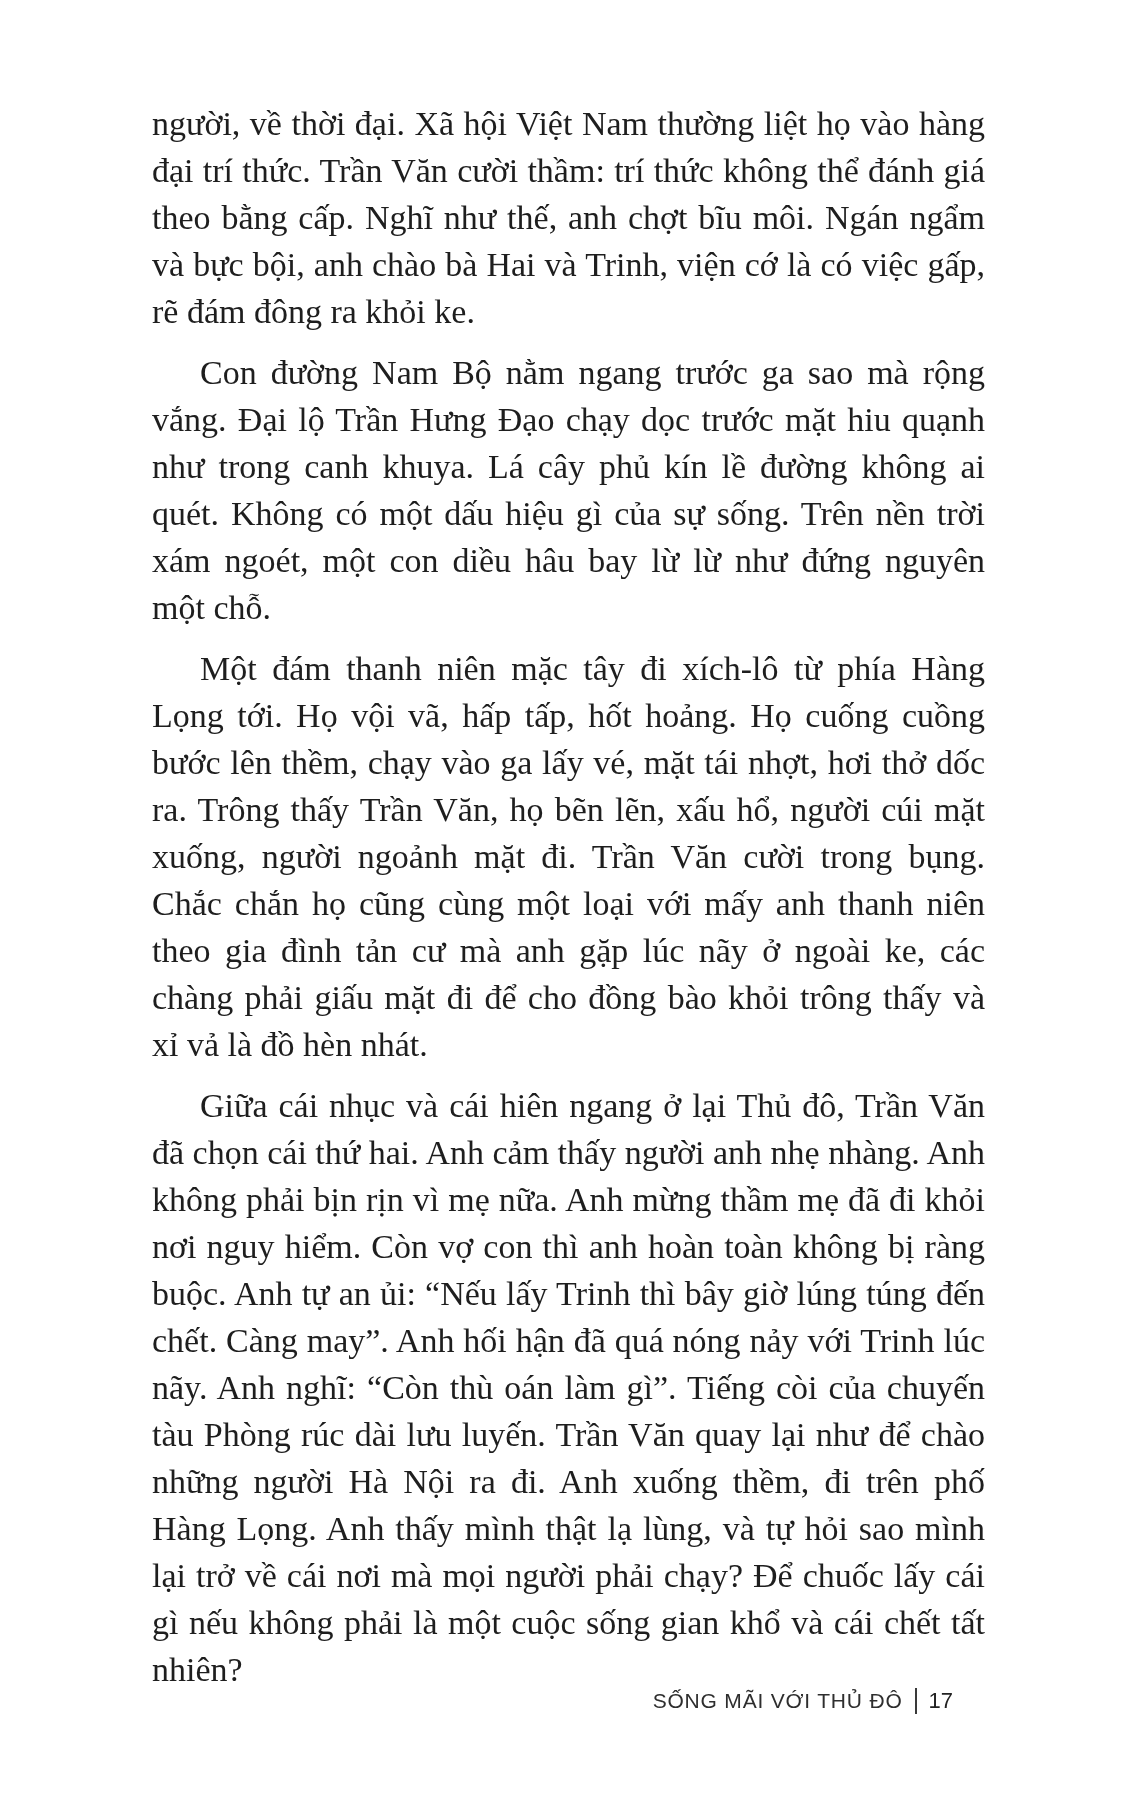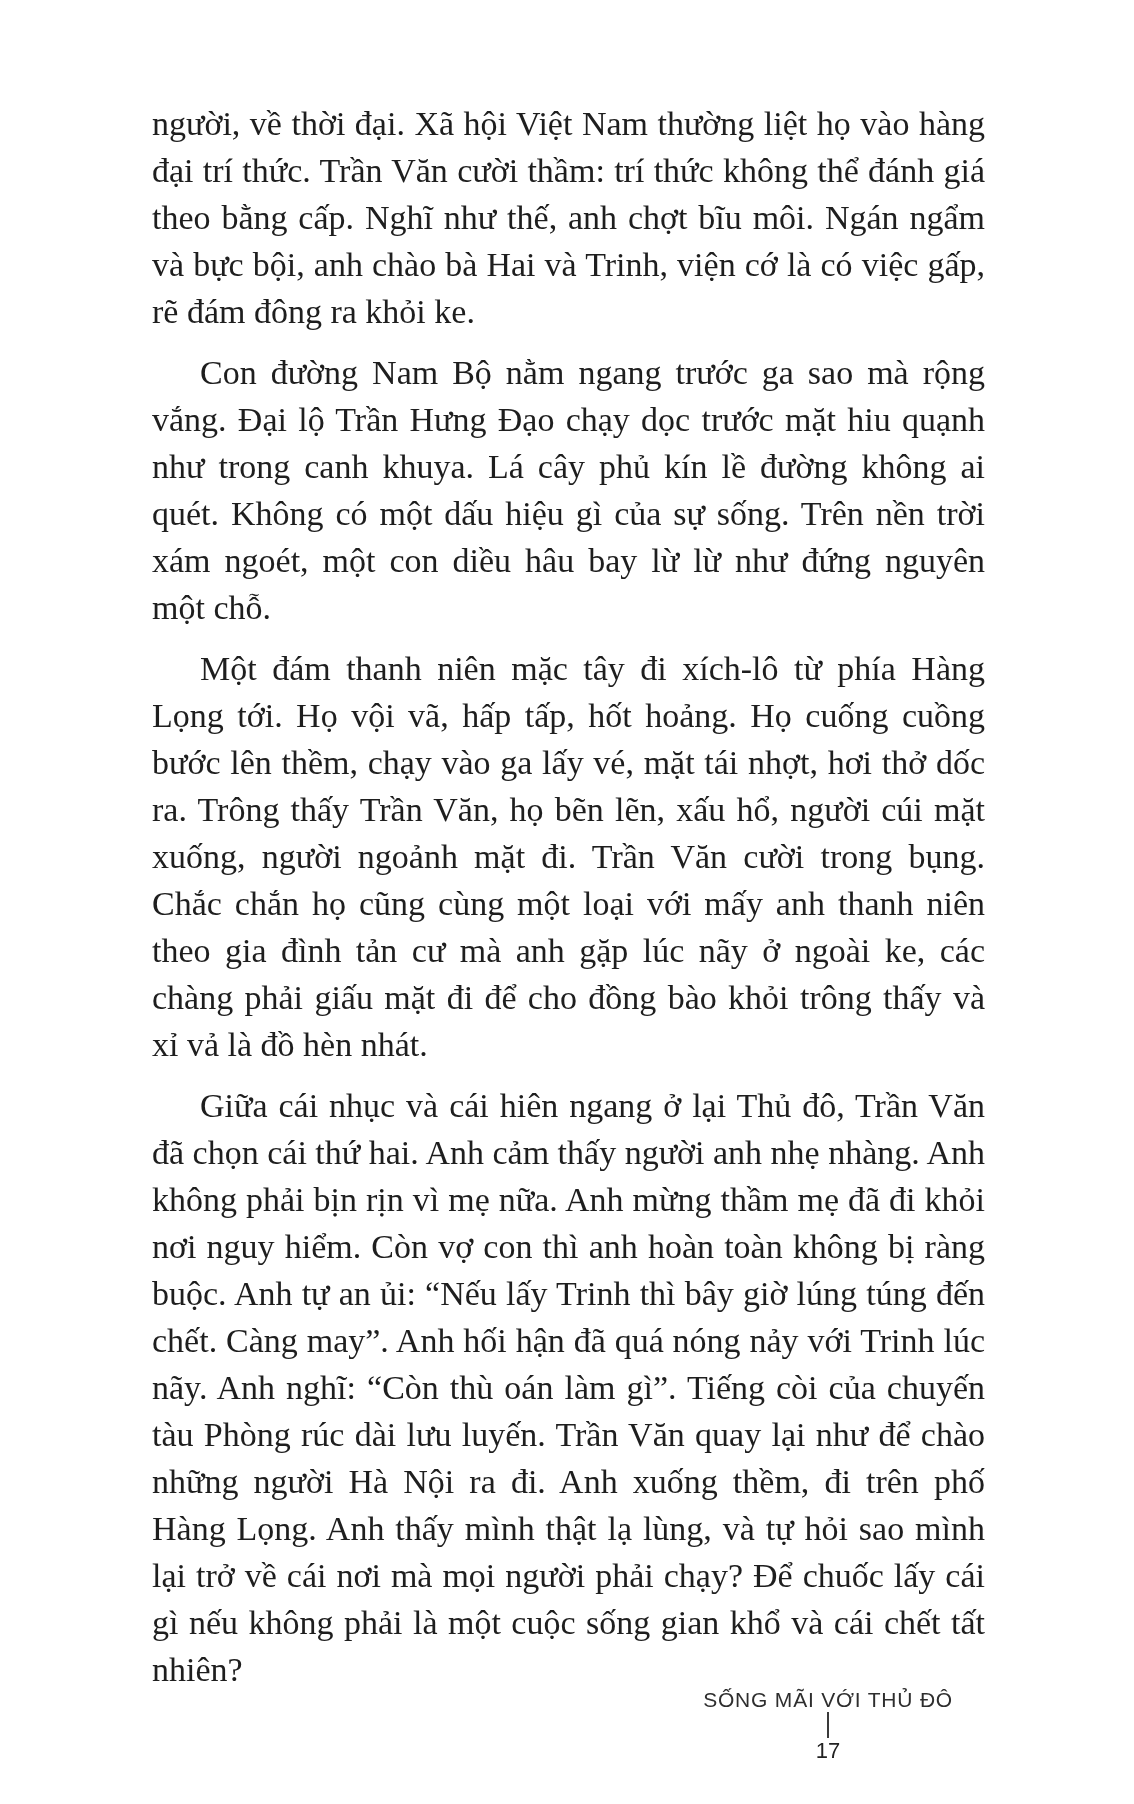--- a/index.html
+++ b/index.html
@@ -37,21 +37,20 @@
     margin-bottom: 0;
   }
   .running-footer {
     position: absolute;
     top: 1688px;
     right: 149px;
     display: flex;
     align-items: center;
     font-family: "Liberation Sans", "DejaVu Sans", sans-serif;
     color: #2e2e2e;
-    flex-direction: column;
   }
   .footer-title {
     font-size: 21px;
     letter-spacing: 0.8px;
     font-weight: 500;
   }
   .footer-sep {
     width: 2px;
     height: 26px;
     background: #3a3a3a;

